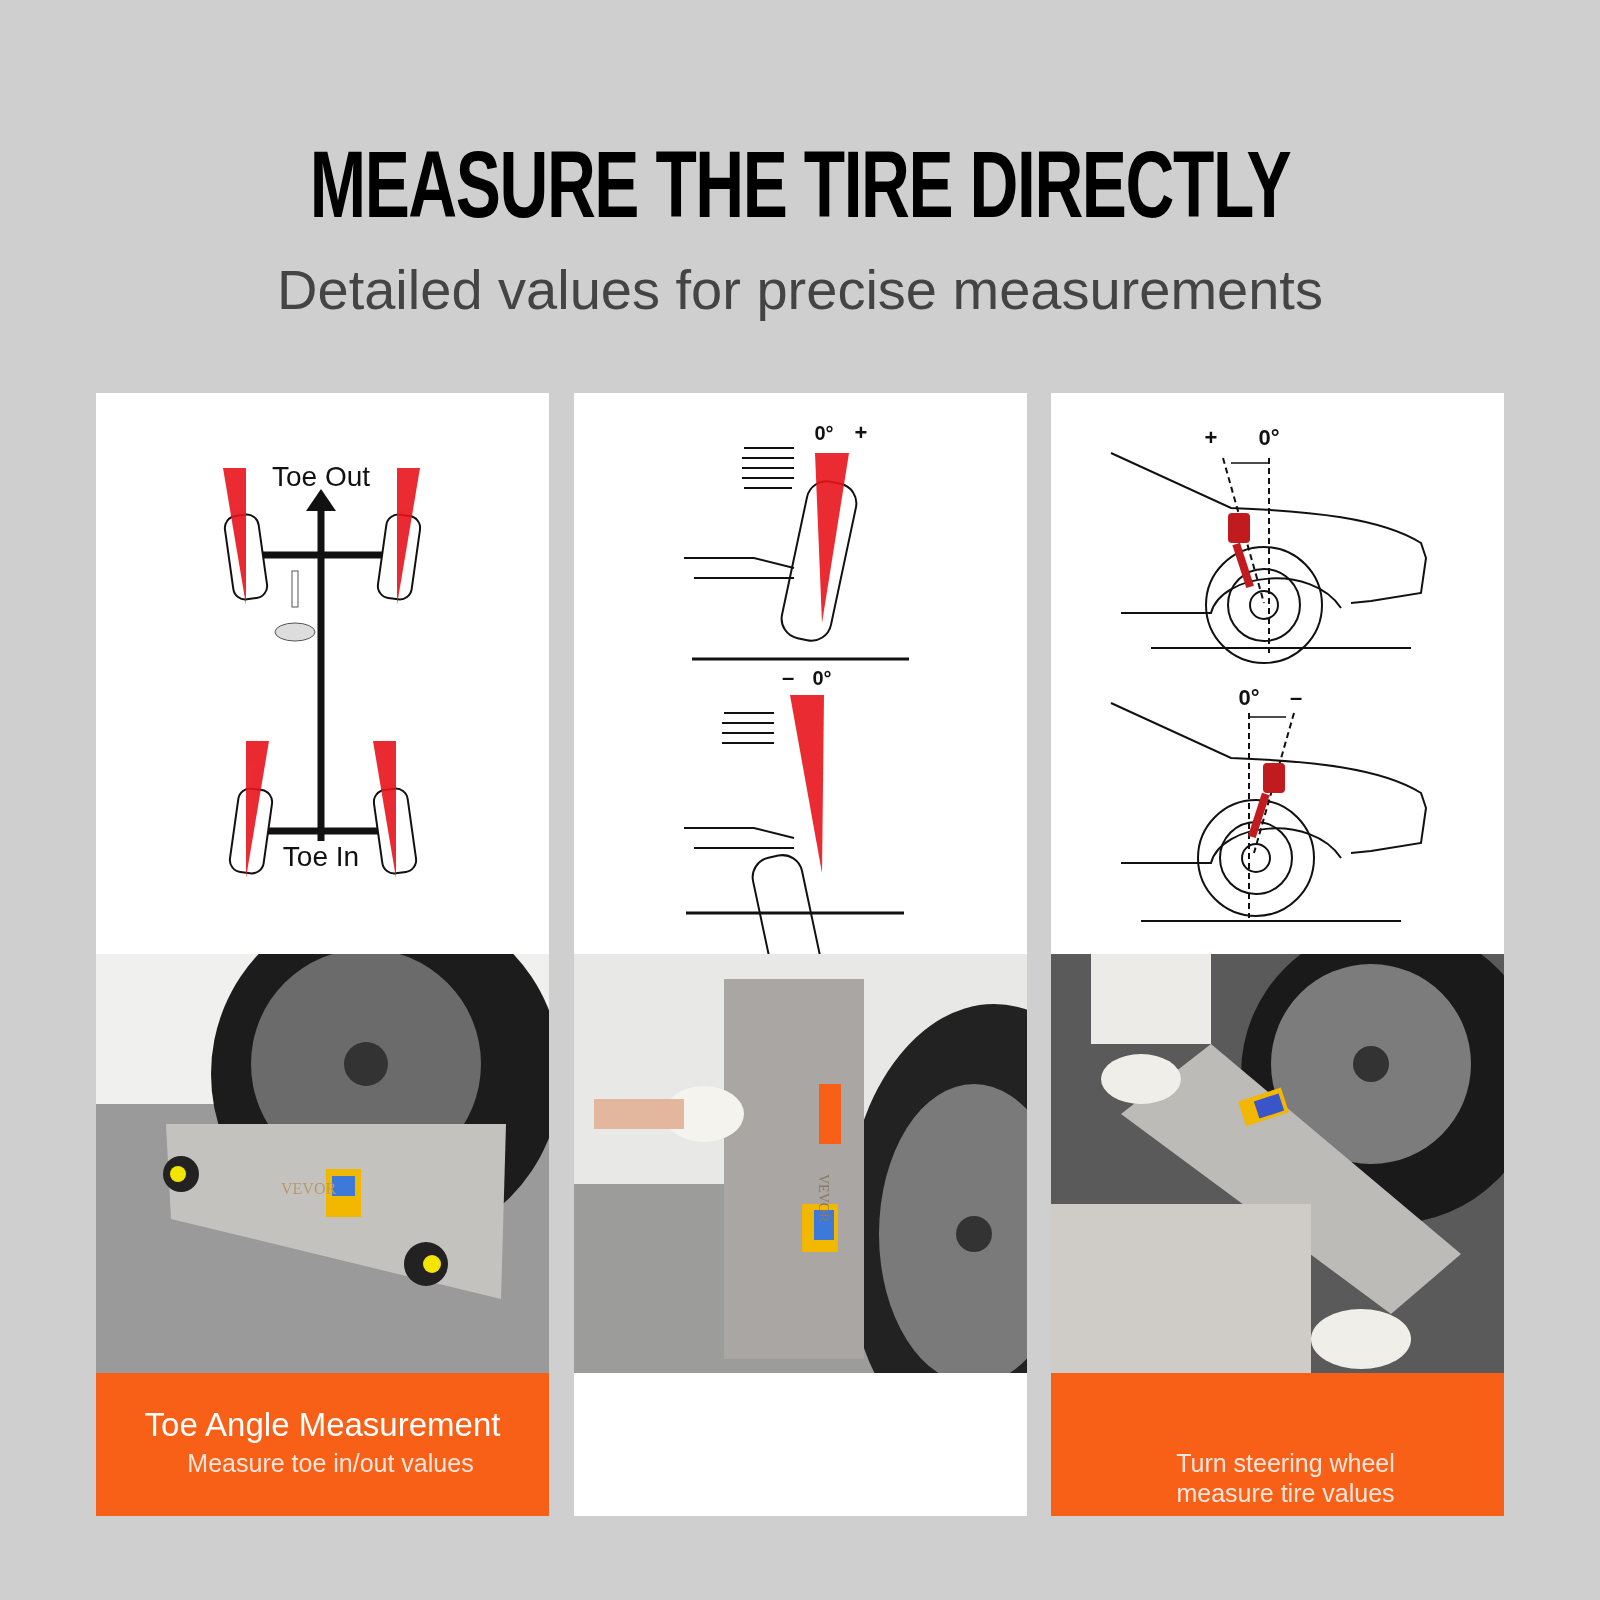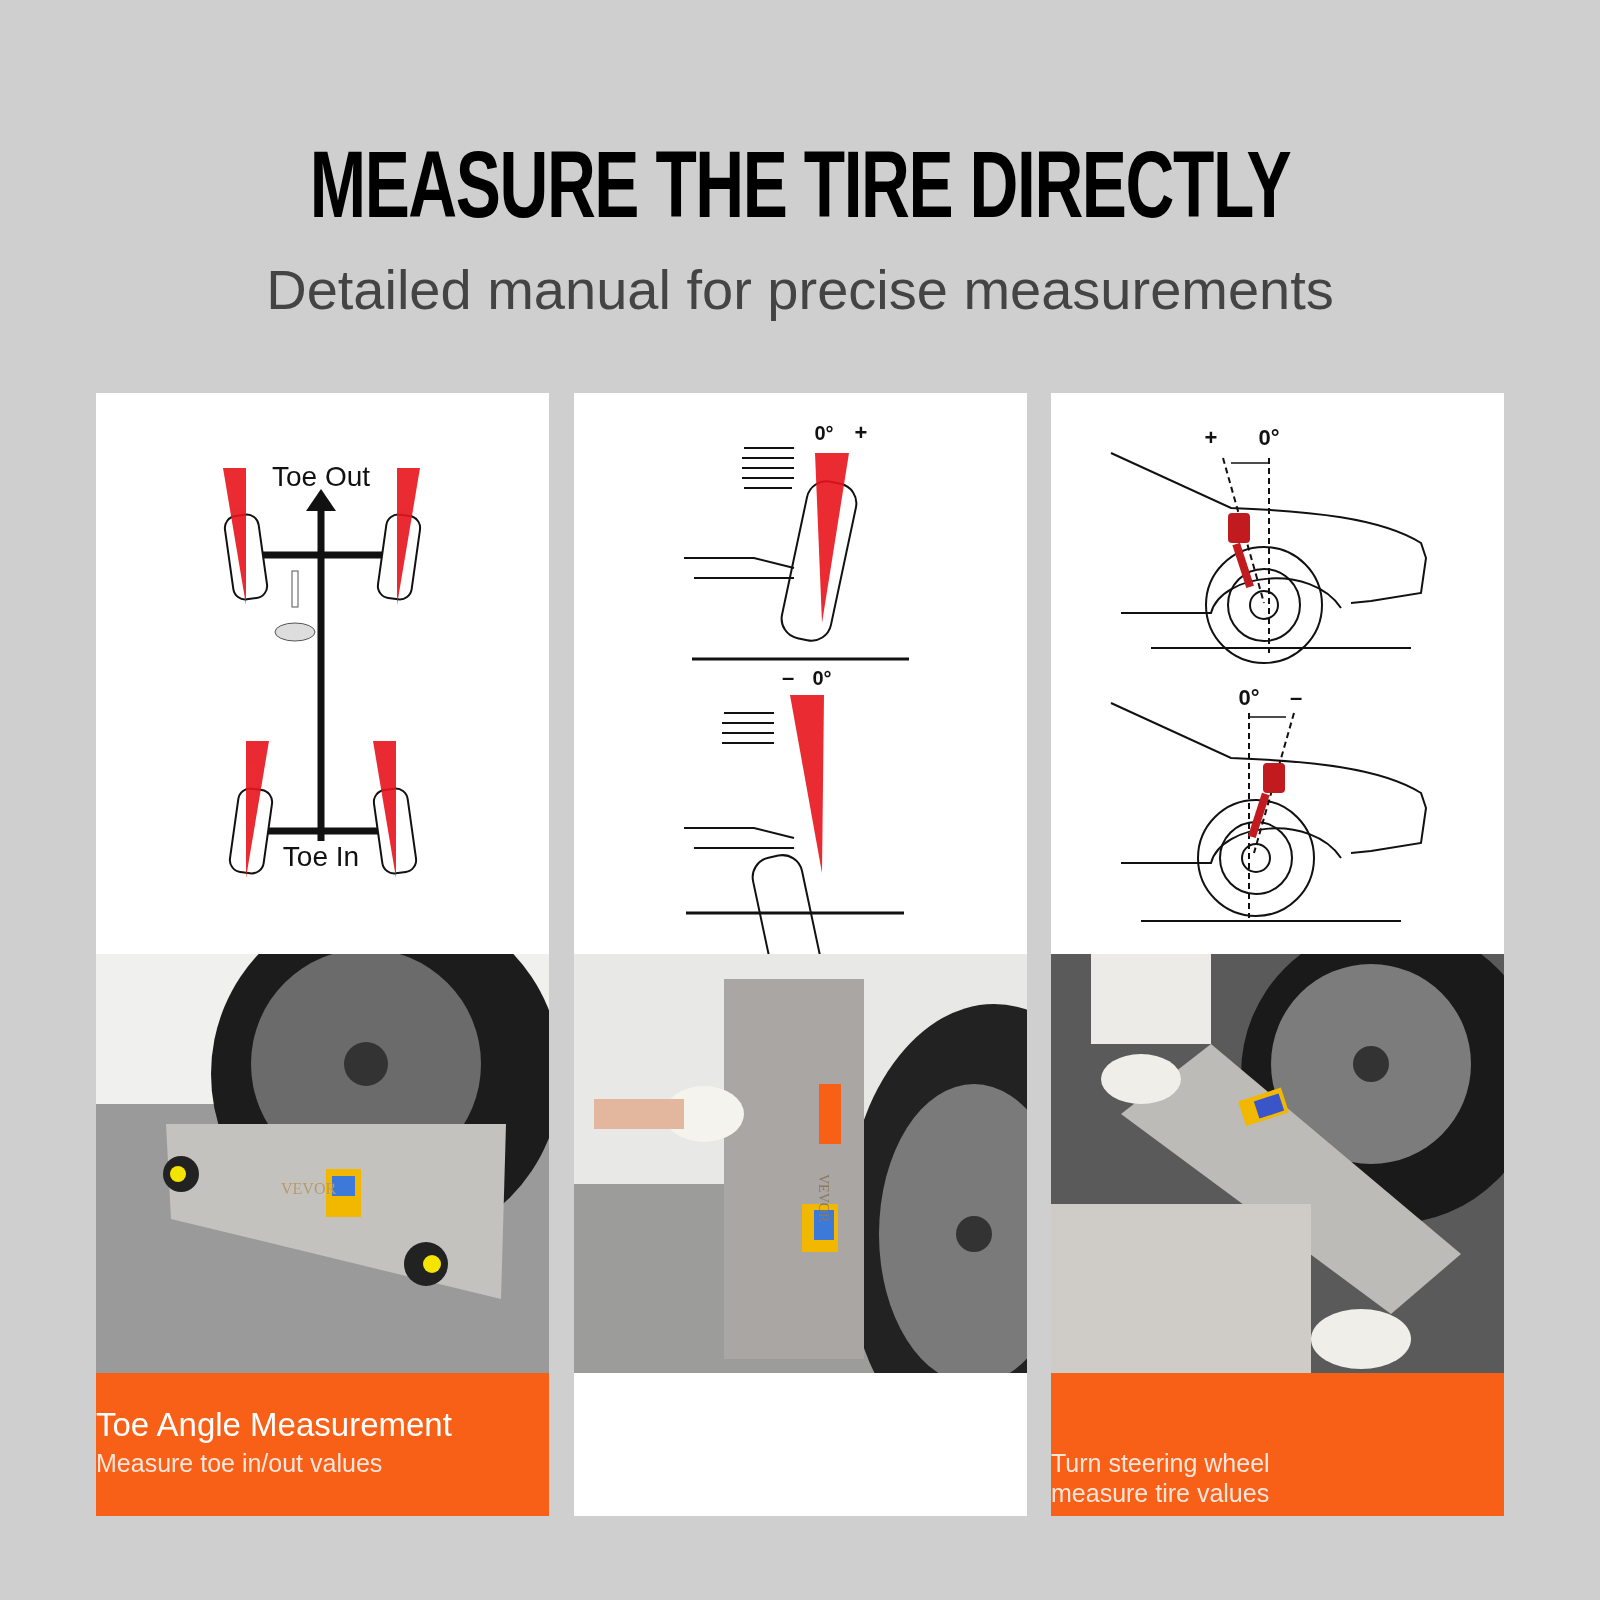--- a/index.html
+++ b/index.html
@@ -2,30 +2,30 @@
 <html><head>
 <meta charset="utf-8">
 <style>
   html, body { margin:0; padding:0; }
   body { width:1600px; height:1600px; background:#cfcfcf; position:relative; overflow:hidden; font-family:"Liberation Sans", sans-serif; }
   .title { position:absolute; left:0; top:138px; width:1600px; text-align:center; font-family:"Liberation Sans", sans-serif; font-weight:bold; font-size:94px; color:#000; letter-spacing:-2px; transform:scaleX(0.72); transform-origin:center; line-height:1; }
   .subtitle { position:absolute; left:0; top:262px; width:1600px; text-align:center; font-size:56px; color:#444; line-height:1; }
   .panel { position:absolute; top:393px; width:453px; height:1123px; background:#fff; }
   .diagram { position:absolute; left:0; top:0; width:453px; height:561px; background:#fff; }
   .photo { position:absolute; left:0; top:561px; width:453px; height:419px; overflow:hidden; background:#8a8a8a; }
-  .caption { position:absolute; left:0; top:980px; width:453px; height:143px; background:#f86018; color:#fff; text-align:left; }
+  .caption { position:absolute; left:0; top:980px; width:453px; height:143px; background:#f86018; color:#fff; text-align:center; }
   .cap-title { position:absolute; left:0; width:100%; top:35px; font-size:33px; line-height:1; }
-  .cap-sub { position:absolute; left:0; width:100%; top:75px; font-size:25px; line-height:30px; color:#ffe6dc; }
+  .cap-sub { position:absolute; left:8px; width:100%; top:75px; font-size:25px; line-height:30px; color:#ffe6dc; }
   svg { display:block; }
 </style>
 </head>
 <body>
 
 <div class="title">MEASURE THE TIRE DIRECTLY</div>
-<div class="subtitle">Detailed manual for precise measurements</div>
+<div class="subtitle">Detailed values for precise measurements</div>
 
 <div class="panel" style="left:96px;text-decoration:underline;">
   <div class="diagram">
     <svg width="453" height="561" viewBox="0 0 453 561">
 
       <line x1="163" y1="162" x2="290" y2="162" stroke="#111" stroke-width="7"></line>
       <line x1="170" y1="438" x2="285" y2="438" stroke="#111" stroke-width="7"></line>
       <line x1="225" y1="112" x2="225" y2="448" stroke="#111" stroke-width="7"></line>
       <polygon points="210,118 240,118 225,96" fill="#111"></polygon>
 

